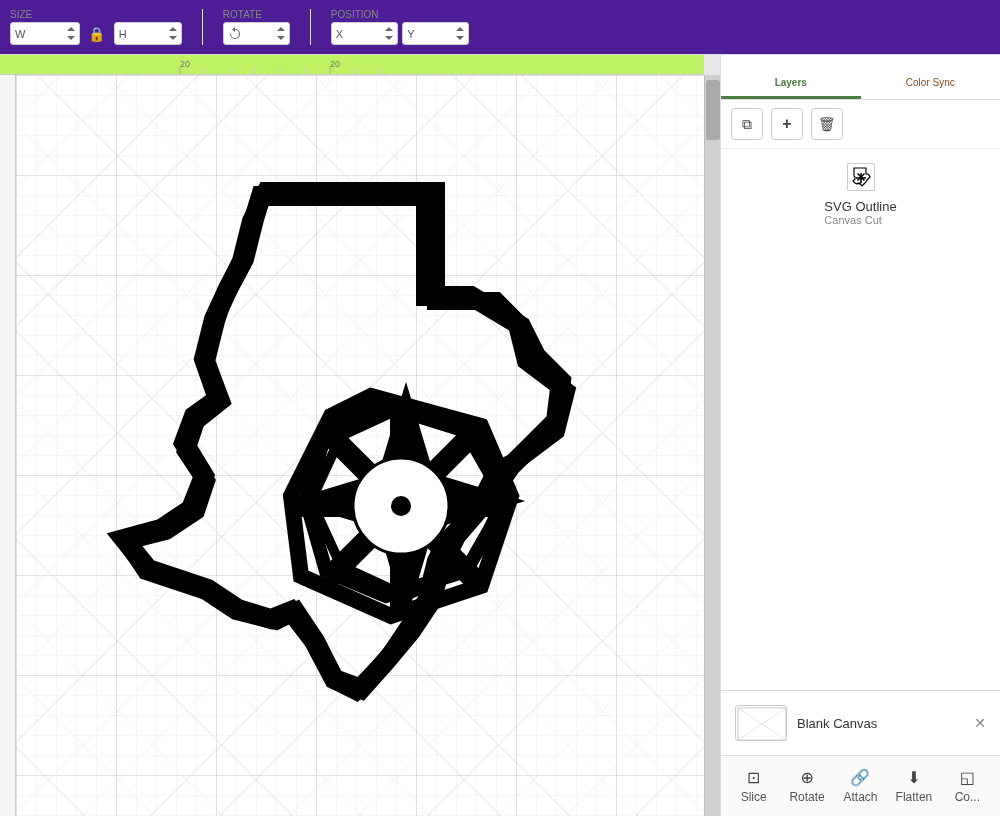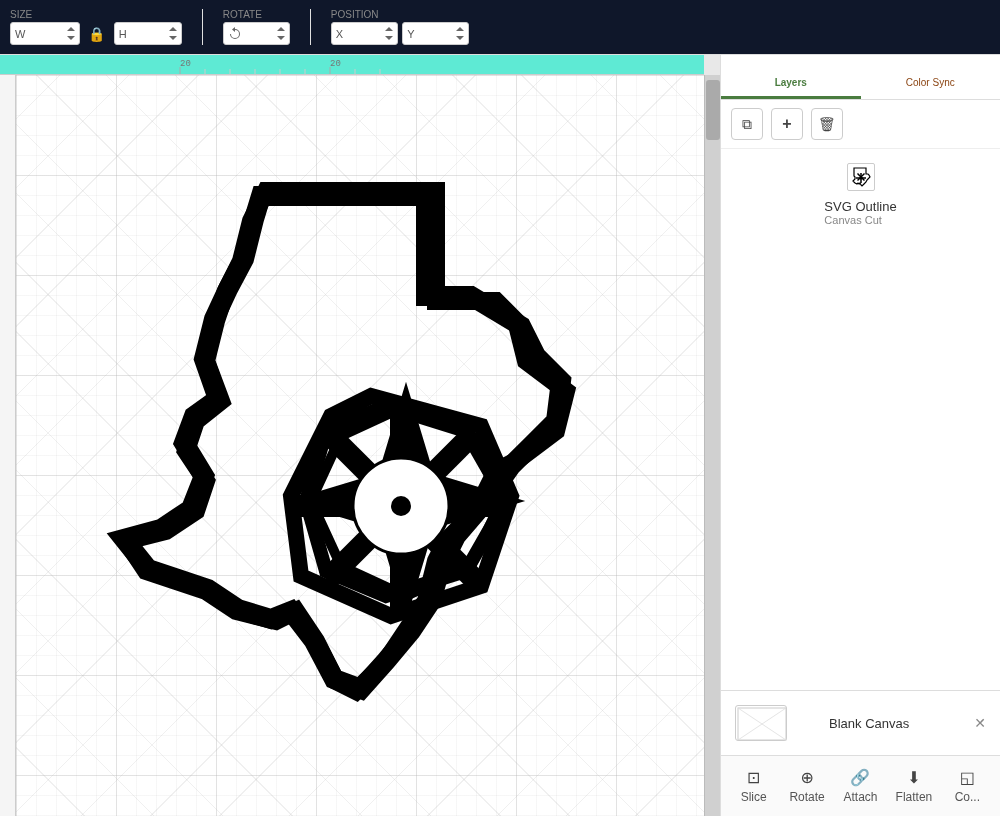--- a/index.html
+++ b/index.html
@@ -1,21 +1,21 @@
 <!DOCTYPE html>
 <html><head>
   <meta charset="utf-8">
   <style>
     * { box-sizing: border-box; margin: 0; padding: 0; }
     body { width: 1000px; height: 816px; overflow: hidden; font-family: Arial, sans-serif; background: #f0f0f0; display: flex; flex-direction: column; }
 
     
     .toolbar {
       height: 55px;
-      background: #0f172a;
+      background: #4c1d95;
       border-bottom: 1px solid #ddd;
       display: flex;
       align-items: center;
       padding: 0 10px;
       gap: 20px;
       flex-shrink: 0;
     }
     .toolbar-group {
       display: flex;
       flex-direction: column;
@@ -86,24 +86,23 @@
       position: relative;
       background: #e8e8e8;
       overflow: hidden;
     }
 
     
     .ruler-top {
       position: absolute;
       top: 0; left: 0; right: 16px;
       height: 20px;
-      background: #5eead4;
+      background: #bef264;
       border-bottom: 1px solid #ccc;
       z-index: 10;
-      font-family: Liberation Mono, monospace;
     }
 
     
     .ruler-left {
       position: absolute;
       top: 20px; left: 0;
       width: 16px; bottom: 0;
       background: #f5f5f5;
       border-right: 1px solid #ccc;
       z-index: 10;
@@ -249,21 +248,20 @@
     }
     .blank-canvas-thumb {
       width: 52px; height: 36px;
       border: 1px solid #ccc;
       border-radius: 3px;
       background: #fff;
     }
     .blank-canvas-label {
       font-size: 13px;
       color: #333;
-      margin-left: 32px;
     }
     .blank-canvas-close {
       margin-left: auto;
       font-size: 14px;
       color: #888;
       cursor: pointer;
     }
 
     
     .panel-actions {

